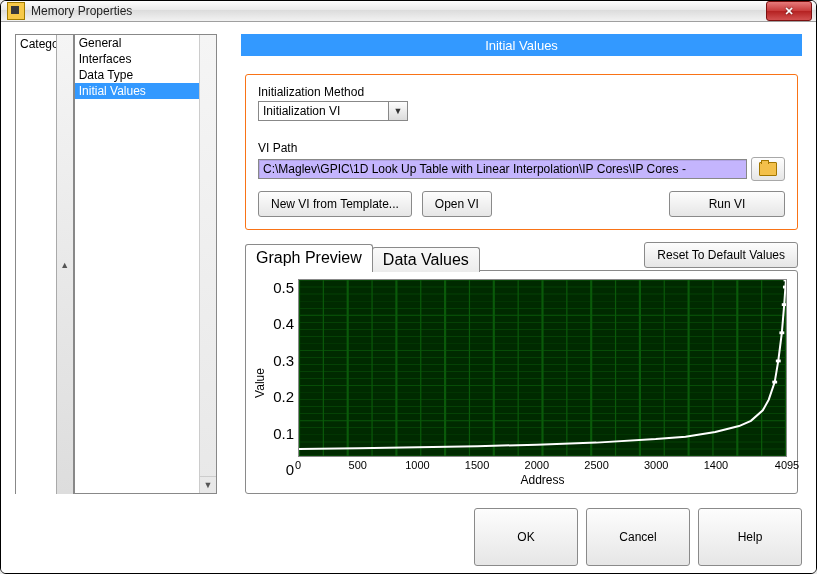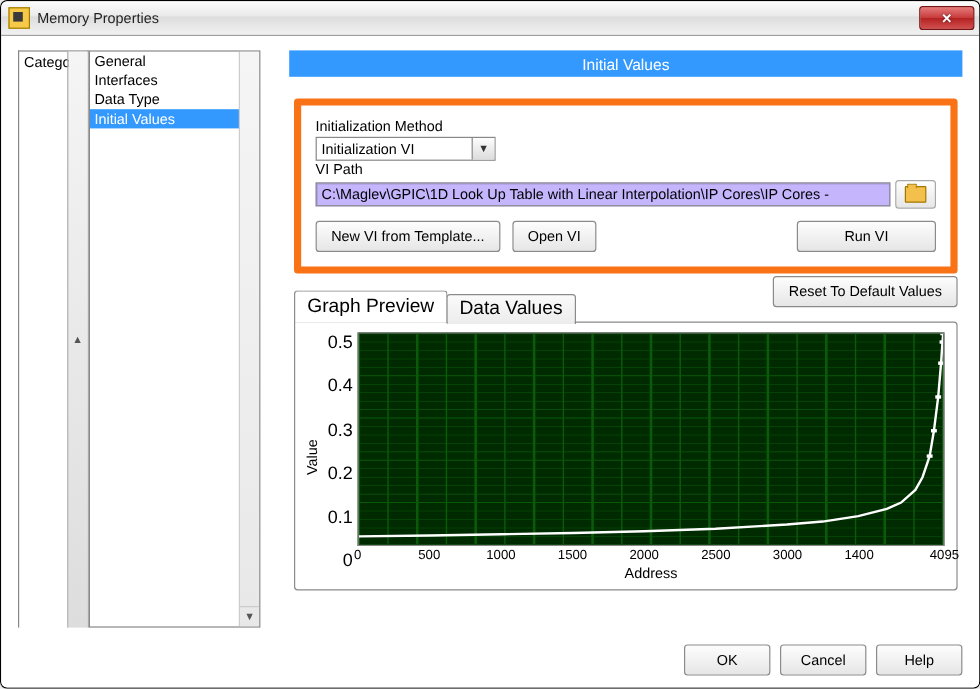--- a/index.html
+++ b/index.html
@@ -146,39 +146,39 @@
     height: 22px;
     background: #3399ff;
     color: #fff;
     display: flex;
     align-items: center;
     justify-content: center;
     font-size: 13px;
     margin-bottom: 18px;
   }
   .init-group {
-    border: 6px solid #f97316;
+    border: 1px solid #f97316;
     border-radius: 3px;
     padding: 10px 12px 12px 12px;
     margin: 0 4px 16px 4px;
   }
   .field-label {
     font-size: 12px;
     margin-bottom: 2px;
   }
   .dropdown {
     display: inline-flex;
     align-items: center;
     border: 1px solid #888;
     height: 20px;
     background: #fff;
     min-width: 150px;
     padding-left: 4px;
     position: relative;
-    margin-bottom: 0;
+    margin-bottom: 20px;
     box-sizing: border-box;
     gap: 34px;
   }
   .dropdown .dd-btn {
     width: 18px;
     align-self: stretch;
     background: linear-gradient(to bottom, #fdfdfd, #dcdcdc);
     border-left: 1px solid #888;
     display:flex;align-items:center;justify-content:center;
     margin-left:auto;
@@ -253,21 +253,21 @@
     border-radius: 3px 3px 0 0;
     margin-right: -1px;
   }
   .tab.inactive {
     background: linear-gradient(to bottom, #fafafa, #ececec);
     top: 2px;
     padding: 3px 10px;
   }
   .reset-btn-wrap {
     margin-left: auto;
-    margin-bottom: 12px;
+    margin-bottom: 2px;
   }
   .chart-frame {
     border: 1px solid #8a8a8a;
     border-radius: 0 3px 3px 3px;
     background: #fff;
     padding: 8px 10px 6px 6px;
     height: 224px;
     box-sizing: border-box;
     display:flex;
   }
@@ -312,21 +312,21 @@
   }
   .chart-xaxis-label {
     text-align:center;font-size:12px;margin-top:0px;
   }
 
   
   .dialog-buttons {
     display:flex;justify-content:flex-end;gap:8px;
     padding-top: 14px;
   }
-  .dialog-buttons .btn { width: 70px; padding:0; }
+  .dialog-buttons .btn { width: 70px; padding:16px; }
 </style>
 </head>
 <body>
 
 <div class="window">
 
   <div class="titlebar">
     <span class="app-icon"></span>
     <span class="title">Memory Properties</span>
     <div class="close-btn">

